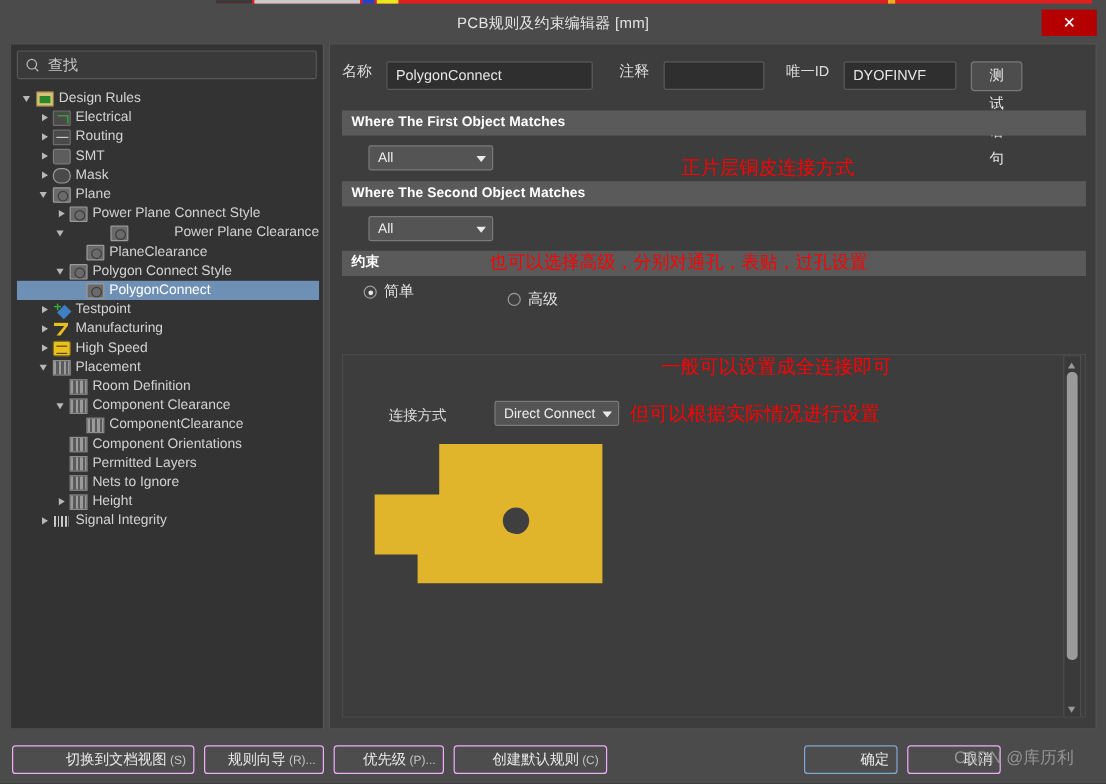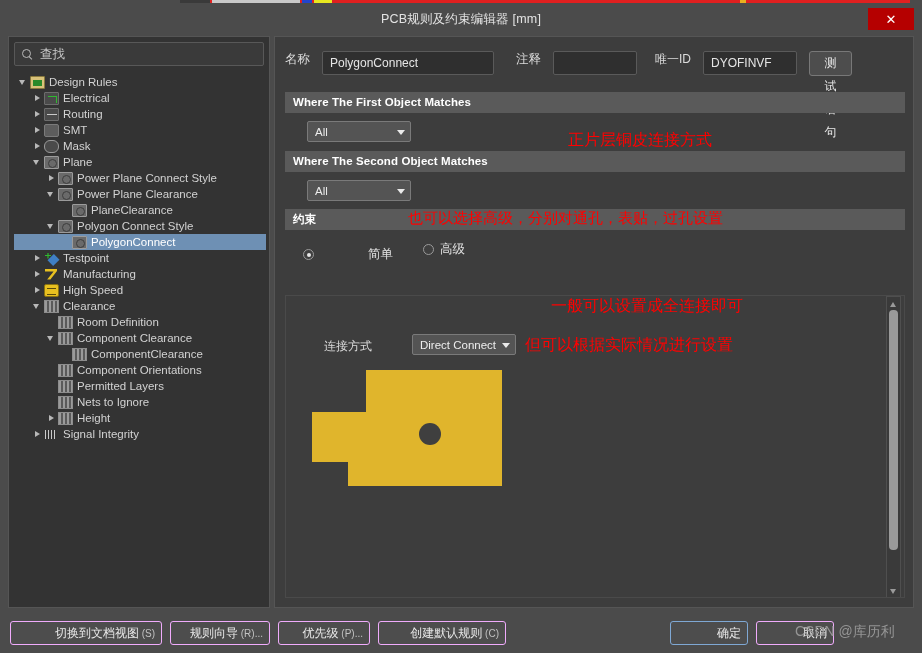--- a/index.html
+++ b/index.html
@@ -258,21 +258,21 @@
         <div class="trow" style="padding-left: 18px;">
           <span class="arrow open"></span>
           <span class="ico i-plane"></span>
           <span class="lbl">Plane</span>
         </div>
         <div class="trow" style="padding-left: 32px;">
           <span class="arrow closed"></span>
           <span class="ico i-plane"></span>
           <span class="lbl">Power Plane Connect Style</span>
         </div>
-        <div class="trow" style="padding-left: 32px;">
+        <div class="trow" style="padding-left: 32px; justify-content: space-between;">
           <span class="arrow open"></span>
           <span class="ico i-plane"></span>
           <span class="lbl">Power Plane Clearance</span>
         </div>
         <div class="trow" style="padding-left: 46px;">
           <span class="arrow"></span>
           <span class="ico i-plane"></span>
           <span class="lbl">PlaneClearance</span>
         </div>
         <div class="trow" style="padding-left: 32px;">
@@ -296,21 +296,21 @@
           <span class="lbl">Manufacturing</span>
         </div>
         <div class="trow" style="padding-left: 18px;">
           <span class="arrow closed"></span>
           <span class="ico i-hs"></span>
           <span class="lbl">High Speed</span>
         </div>
         <div class="trow" style="padding-left: 18px;">
           <span class="arrow open"></span>
           <span class="ico i-place"></span>
-          <span class="lbl">Clearance</span>
+          <span class="lbl">Placement</span>
         </div>
         <div class="trow" style="padding-left: 32px;">
           <span class="arrow"></span>
           <span class="ico i-place"></span>
           <span class="lbl">Room Definition</span>
         </div>
         <div class="trow" style="padding-left: 32px;">
           <span class="arrow open"></span>
           <span class="ico i-place"></span>
           <span class="lbl">Component Clearance</span>
@@ -367,21 +367,21 @@
     </div>
 
     <div class="secthead" style="top:114px;">Where The Second Object Matches</div>
     <div class="combo" style="left:32px;top:143px;width:104px;">
       <span class="cval">All</span>
       <span class="carr"></span>
     </div>
 
     <div class="secthead" style="top:172px;">约束</div>
 
-    <div class="radio on" style="left:28px;top:209px;gap:48px;">
+    <div class="radio on" style="left:28px;top:198px;">
       <span class="dot"></span>
       <span class="rl">简单</span>
     </div>
     <div class="radio" style="left:148px;top:204px;">
       <span class="dot"></span>
       <span class="rl">高级</span>
     </div>
 
     <div class="constraint-area">
 

